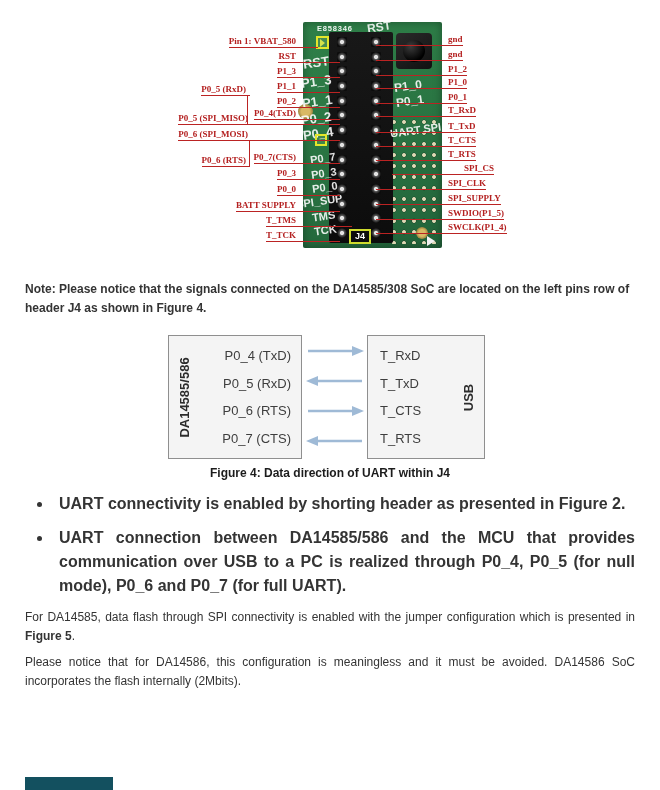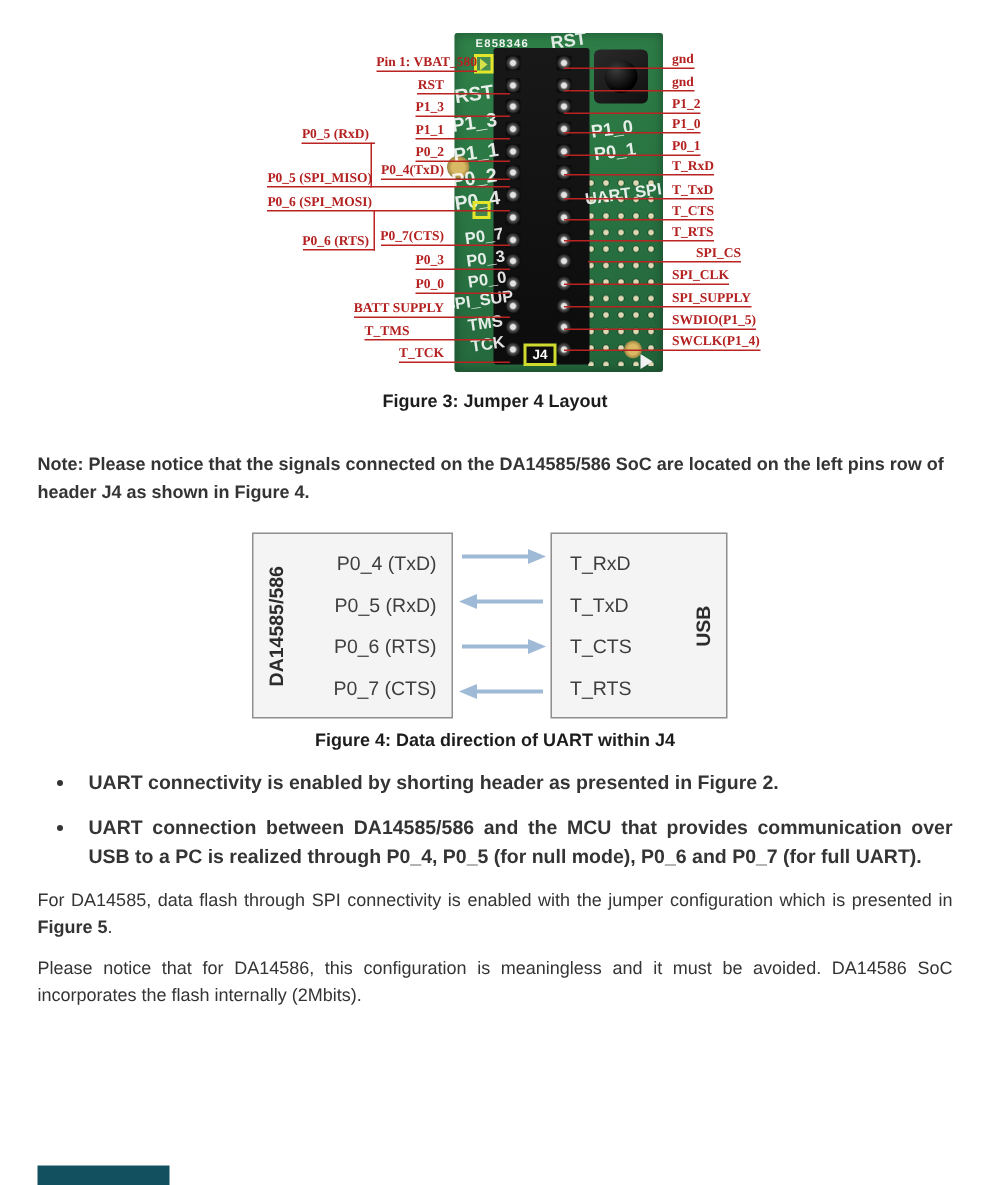--- a/index.html
+++ b/index.html
@@ -58,21 +58,21 @@
   .f4rot{display:flex;align-items:center;justify-content:center;width:30px;}
   .f4rot span{transform:rotate(-90deg);font-weight:bold;font-size:13px;color:#2c2c2c;white-space:nowrap;}
   .f4rows{flex:1;display:flex;flex-direction:column;justify-content:space-around;padding:6px 0;}
   .f4rows div{font-size:13px;color:#3e3e3e;}
   .f4rows.ralign div{text-align:right;padding-right:10px;}
   .f4rows.lalign div{text-align:left;padding-left:12px;}
   .f4arrows{position:absolute;left:302px;top:4px;z-index:2;}
 
   
   ul.notes{margin:12px 25px 0 25px;padding-left:28px;}
-  ul.notes li{font-size:13px;font-weight:bold;text-align:justify;margin-bottom:10px;line-height:1.5;
+  ul.notes li{font-size:16px;font-weight:bold;text-align:justify;margin-bottom:10px;line-height:1.5;
               padding-left:6px;}
   .footerbar{position:absolute;left:25px;bottom:0;width:88px;height:13px;background:#13505f;}
 </style>
 </head>
 <body>
 
 <div class="page">
 
 
   <div class="fig3" id="fig3">
@@ -115,31 +115,31 @@
     <div class="ymark" style="left:316px;top:14px;width:13px;height:13px;">
         <span class="tri"></span>
       </div>
     <div class="ymark" style="left:315px;top:112px;width:12px;height:12px;"></div>
     <div class="j4box">J4</div>
     <div class="whitetri"></div>
     <div class="hole" style="left:298px;top:82px;width:15px;height:15px;"></div>
     <div class="hole" style="left:416px;top:205px;width:12px;height:12px;"></div>
     <div class="vseg" style="left:247px;top:73px;height:30px;"></div>
     <div class="vseg" style="left:249px;top:118px;height:27px;"></div>
-  <div class="lrow" style="top: 13px; right: 342px; ">Pin 1: VBAT_580</div>
+  <div class="lrow" style="top: 13px; right: 342px; padding-right: 22px;">Pin 1: VBAT_580</div>
       <div class="lrow" style="top: 28px; right: 320px; padding-right: 44px;">RST</div>
       <div class="lrow" style="top: 43px; right: 320px; padding-right: 44px;">P1_3</div>
       <div class="lrow" style="top: 58px; right: 320px; padding-right: 44px;">P1_1</div>
       <div class="lrow" style="top: 73px; right: 320px; padding-right: 44px;">P0_2</div>
       <div class="lrow" style="top: 85px; right: 320px; padding-right: 44px;">P0_4(TxD)</div>
       <div class="lrow" style="top: 129px; right: 320px; padding-right: 44px;">P0_7(CTS)</div>
       <div class="lrow" style="top: 145px; right: 320px; padding-right: 44px;">P0_3</div>
       <div class="lrow" style="top: 161px; right: 320px; padding-right: 44px;">P0_0</div>
       <div class="lrow" style="top: 177px; right: 320px; padding-right: 44px; font-family: Liberation Serif, serif;">BATT SUPPLY</div>
-      <div class="lrow" style="top: 192px; right: 331px; padding-right: 56px;">T_TMS</div>
+      <div class="lrow" style="top: 192px; right: 308px; padding-right: 56px;">T_TMS</div>
       <div class="lrow" style="top: 207px; right: 320px; padding-right: 44px;">T_TCK</div>
       <div class="orow" style="top: 61px; right: 410px; padding-right: 4px;">P0_5 (RxD)</div>
       <div class="orow" style="top: 90px; right: 320px; padding-right: 92px;">P0_5 (SPI_MISO)</div>
       <div class="orow" style="top: 106px; right: 320px; padding-right: 92px;">P0_6 (SPI_MOSI)</div>
       <div class="orow" style="top: 132px; right: 410px; padding-right: 4px;">P0_6 (RTS)</div>
       <div class="rrow" style="top: 11px; left: 376px; padding-left: 72px;">gnd</div>
       <div class="rrow" style="top: 26px; left: 376px; padding-left: 72px;">gnd</div>
       <div class="rrow" style="top: 41px; left: 376px; padding-left: 72px;">P1_2</div>
       <div class="rrow" style="top: 54px; left: 376px; padding-left: 72px;">P1_0</div>
       <div class="rrow" style="top: 69px; left: 376px; padding-left: 72px;">P0_1</div>
@@ -161,23 +161,22 @@
       <div class="silk" style="left: 396px; top: 72px; font-size: 12px;">P0_1</div>
       <div class="silk" style="left: 390px; top: 102px; font-size: 11px;">UART SPI</div>
       <div class="silk" style="left: 310px; top: 130px; font-size: 11px;">P0_7</div>
       <div class="silk" style="left: 311px; top: 145px; font-size: 11px;">P0_3</div>
       <div class="silk" style="left: 312px; top: 159px; font-size: 11px;">P0_0</div>
       <div class="silk" style="left: 296px; top: 173px; font-size: 11px;">SPI_SUP</div>
       <div class="silk" style="left: 312px; top: 188px; font-size: 11px;">TMS</div>
       <div class="silk" style="left: 314px; top: 202px; font-size: 11px;">TCK</div>
     </div>
 
-  <p class="caption" style="margin-top:6px;">Figure 3: Jumper 4 Layout</p>
-
-  <p class="txt bold" style="margin-top:26px;">Note: Please notice that the signals connected on the DA14585/586 SoC are located on the left pins row of header J4 as shown in Figure 4.</p>
+
+  <p class="txt bold" style="margin-top:26px;">Note: Please notice that the signals connected on the DA14585/308 SoC are located on the left pins row of header J4 as shown in Figure 4.</p>
 
   <div class="fig4">
     <div class="f4box f4left">
       <div class="f4rot">
           <span>DA14585/586</span>
         </div>
       <div class="f4rows ralign">
         <div>P0_4 (TxD)</div>
         <div>P0_5 (RxD)</div>
         <div>P0_6 (RTS)</div>

